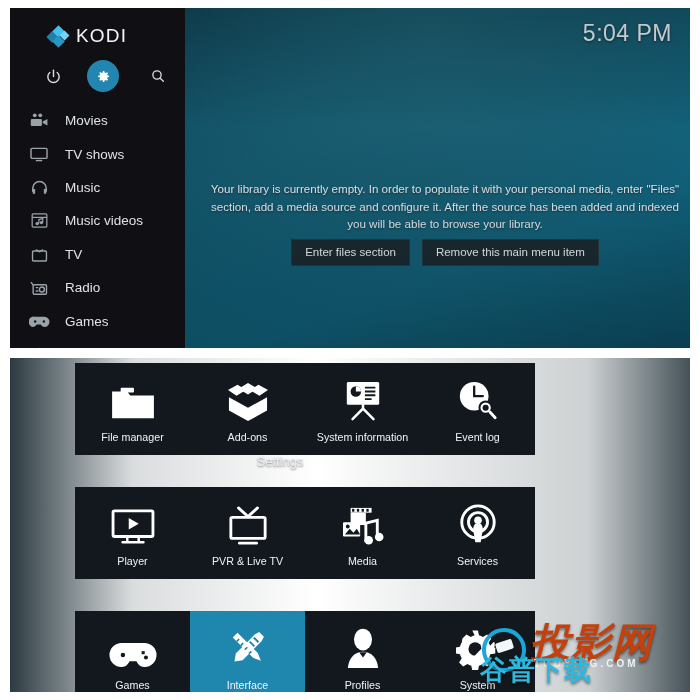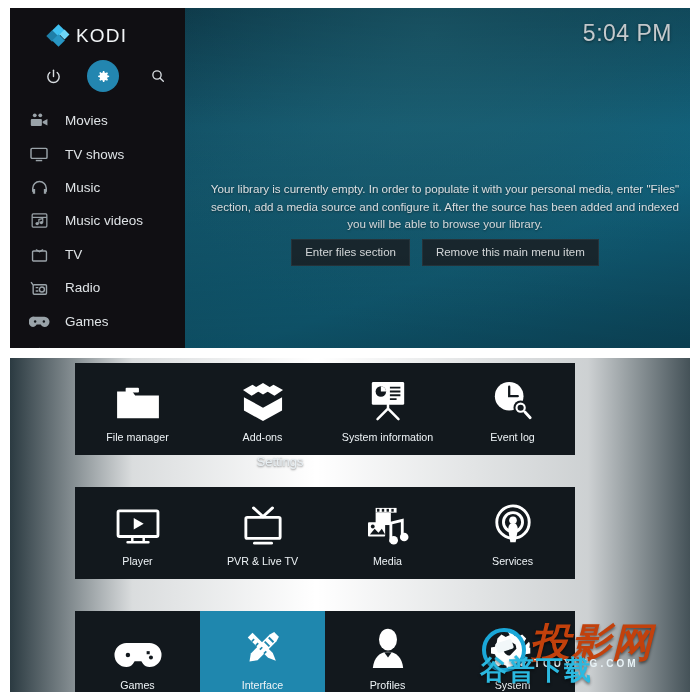--- a/index.html
+++ b/index.html
@@ -23,21 +23,21 @@
     content:""; position:absolute; inset:0;
     background:linear-gradient(to bottom, rgba(0,0,0,.18), rgba(0,0,0,0) 35%, rgba(0,0,0,.22));
     pointer-events:none;
   }
 
   
   .side{
     position:absolute; left:0; top:0; width:175px; height:340px;
     background:#100f13; z-index:3;
   }
-  .logo-row{ position:absolute; left:38px; top:17px; display:flex; align-items:center; gap:8px;}
+  .logo-row{ position:absolute; left:38px; top:17px; display:flex; align-items:flex-end; gap:8px;}
   .logo-mark{ width:20px; height:20px; position:relative; }
   .logo-mark i{ position:absolute; display:block; background:#2eaadc; }
   .logo-mark i.a{ width:8px;height:8px; left:0; top:6px; transform:rotate(45deg); background:#1f7fa8;}
   .logo-mark i.b{ width:9px;height:9px; left:6px; top:0px; transform:rotate(45deg); background:#3fc0f0;}
   .logo-mark i.c{ width:9px;height:9px; left:6px; top:10px; transform:rotate(45deg); background:#2896c4;}
   .logo-mark i.d{ width:7px;height:7px; left:13px; top:5px; transform:rotate(45deg); background:#6fd6f7;}
   .logo-text{ color:#f2f5f7; font-size:19px; letter-spacing:1.2px; font-weight:400; }
 
   .tool-row{ position:absolute; left:22px; top:52px; width:145px; height:34px; }
   .tool{ position:absolute; top:0; width:32px; height:32px; display:flex; align-items:center; justify-content:center; border-radius:50%; }
@@ -77,21 +77,21 @@
     background:
       radial-gradient(ellipse at 50% 120%, #15596e 0%, rgba(21,89,110,0) 62%),
       linear-gradient(165deg,#0a2b38 0%, #0c3away 0%, #0d3e50 45%, #0a2f3e 100%);
   }
   .bot-panel::before{
     content:""; position:absolute; inset:0;
     background:linear-gradient(to right, rgba(6,24,32,.85) 0%, rgba(6,24,32,.15) 18%, rgba(6,24,32,0) 45%, rgba(6,24,32,.2) 85%, rgba(6,24,32,.75) 100%);
   }
 
   .grid-wrap{ position:absolute; left:0; top:0; width:680px; height:334px; }
-  .row{ position:absolute; left:65px; width:500px; display:flex; }
+  .row{ position:absolute; left:65px; width:460px; display:flex; }
   .row.r1{ top:5px; }
   .row.r2{ top:129px; }
   .row.r3{ top:253px; }
 
   .tile{
     width:138.75px; height:92px; background:#12181d;
     display:flex; flex-direction:column; align-items:center; justify-content:center;
     position:relative; gap:2px;
   }
   .tile.sel{ background:#1f87ae; }

